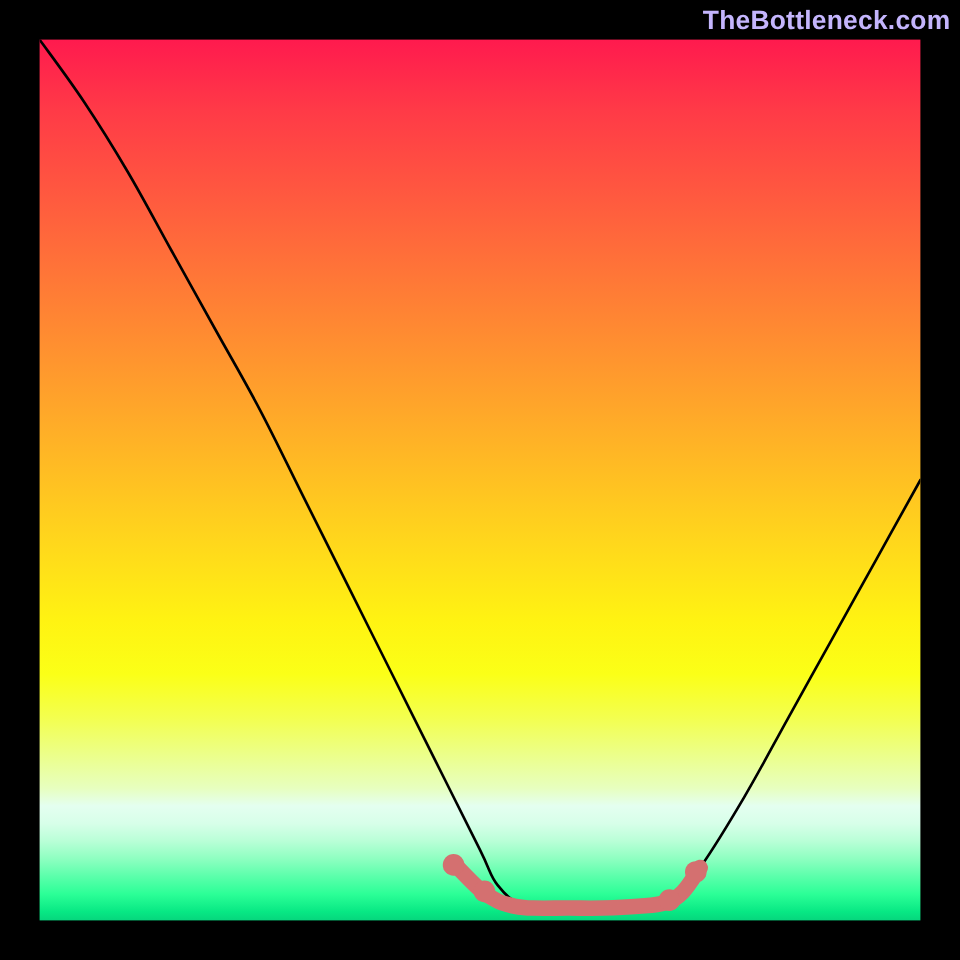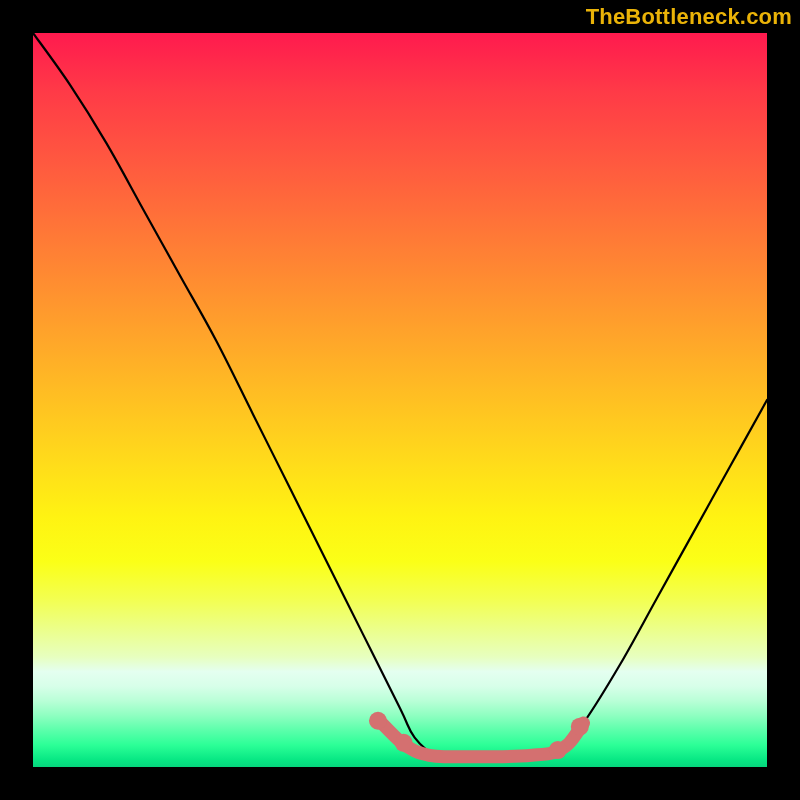--- a/index.html
+++ b/index.html
@@ -14,21 +14,21 @@
   .frame {
     position: relative;
     width: 800px;
     height: 800px;
     background: #000;
   }
   .watermark {
     position: absolute;
     top: 4px;
     right: 8px;
-    color: #eab308;
+    color: #c4b5fd;
     font-size: 22px;
     font-weight: 600;
     letter-spacing: 0.2px;
     z-index: 10;
   }
   .plot-area {
     position: absolute;
   }
   .gradient {
     position: absolute;

